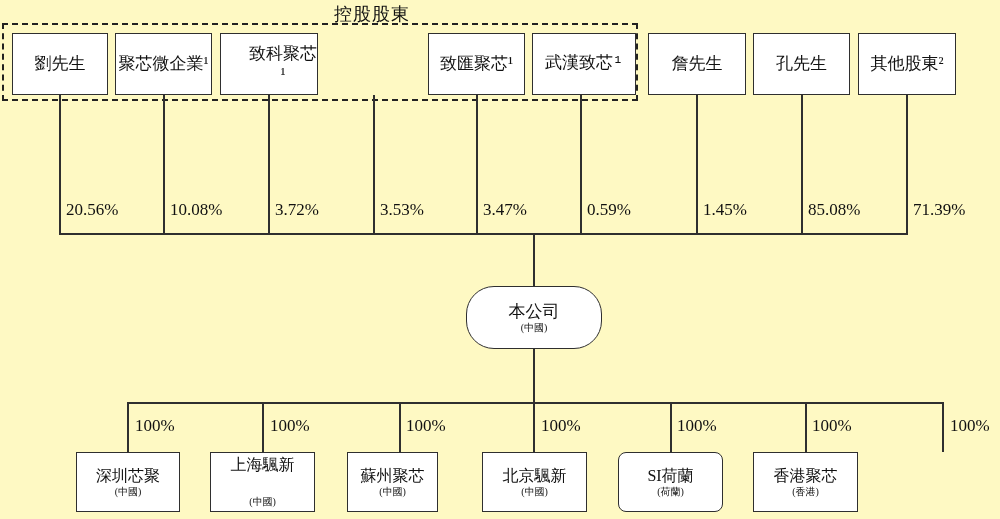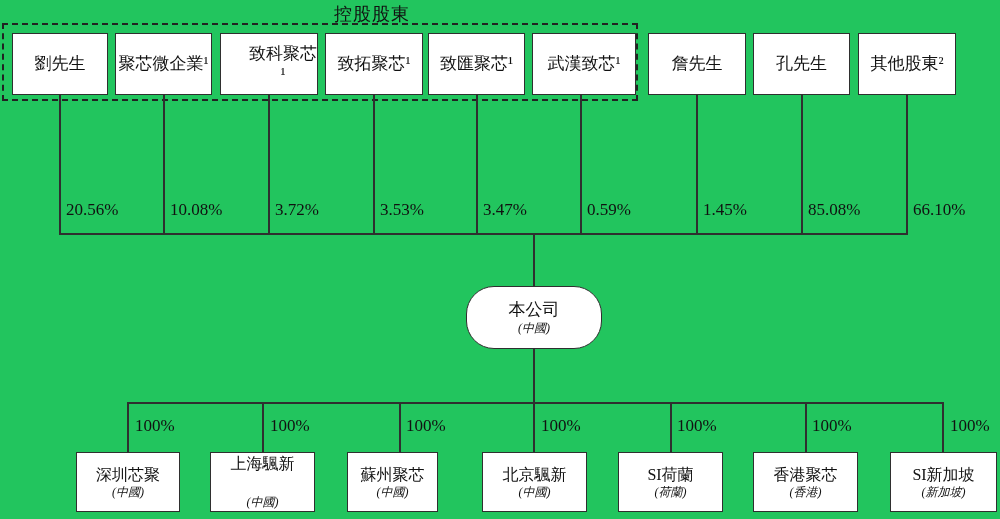--- a/index.html
+++ b/index.html
@@ -1,55 +1,54 @@
 <!DOCTYPE html>
 <html><head>
 <meta charset="utf-8">
 <style>
   html,body{margin:0;padding:0;background:#ffffff;}
   .stage{
-    position:relative;width:1000px;height:519px;background:#22c55e;overflow:hidden;
+    position:relative;width:1000px;height:519px;background:#fef9c3;overflow:hidden;
     font-family:"Liberation Serif","DejaVu Serif",serif;color:#111111;
   }
   .group-label{
     position:absolute;top:2px;left:292px;width:160px;text-align:center;
     font-size:18px;letter-spacing:1px;color:#111;
   }
   .dashed-group{
     position:absolute;left:2px;top:23px;width:636px;height:78px;
     border:2px dashed #222;box-sizing:border-box;background:transparent;
   }
   .node{
     position:absolute;border:1.6px solid #2f2f2f;background:#fff;box-sizing:border-box;
     display:flex;flex-direction:column;align-items:center;justify-content:center;
     text-align:center;line-height:1.25;
   }
   .top-node{top:33px;height:62px;font-size:17px;z-index:2;}
   .parent-node{left:466px;top:286px;width:136px;height:63px;font-size:17px;z-index:2;border-radius:28px;}
   .sub-node{top:452px;height:60px;font-size:16px;z-index:2;}
-  .jur{font-style:italic;font-size:12px;}
+  .jur{font-size:10px;}
   .vl{position:absolute;width:1.6px;background:#2f2f2f;}
   .hl{position:absolute;height:1.6px;background:#2f2f2f;}
   .pct{position:absolute;top:200px;font-size:17px;color:#111;}
   .own{position:absolute;top:416px;font-size:17px;color:#111;}
 </style>
 </head>
 <body>
 
 <div class="stage">
 
   <div class="group-label">控股股東</div>
   <div class="dashed-group"></div>
 
   <div class="node top-node" style="left:12px;width:96px;">劉先生</div>
   <div class="node top-node" style="left:115px;width:97px;">聚芯微企業¹</div>
   <div class="node top-node" style="left:220px;width:98px;padding-left:28px;">致科聚芯¹</div>
-  <div class="node top-node" style="left:325px;width:98px;">致拓聚芯¹</div>
   <div class="node top-node" style="left:428px;width:97px;">致匯聚芯¹</div>
-  <div class="node top-node" style="left:532px;width:104px;">武漢致芯¹</div>
+  <div class="node top-node" style="left:532px;width:104px;font-family:Liberation Mono, monospace;">武漢致芯¹</div>
   <div class="node top-node" style="left:648px;width:98px;">詹先生</div>
   <div class="node top-node" style="left:753px;width:97px;">孔先生</div>
   <div class="node top-node" style="left:858px;width:98px;">其他股東²</div>
 
   <i class="vl" style="left:59px;top:95px;height:139px;"></i>
   <i class="vl" style="left:163px;top:95px;height:139px;"></i>
   <i class="vl" style="left:268px;top:95px;height:139px;"></i>
   <i class="vl" style="left:373px;top:95px;height:139px;"></i>
   <i class="vl" style="left:476px;top:95px;height:139px;"></i>
   <i class="vl" style="left:580px;top:95px;height:139px;"></i>
@@ -58,21 +57,21 @@
   <i class="vl" style="left:906px;top:95px;height:139px;"></i>
 
   <div class="pct" style="left:66px;">20.56%</div>
   <div class="pct" style="left:170px;">10.08%</div>
   <div class="pct" style="left:275px;">3.72%</div>
   <div class="pct" style="left:380px;">3.53%</div>
   <div class="pct" style="left:483px;">3.47%</div>
   <div class="pct" style="left:587px;">0.59%</div>
   <div class="pct" style="left:703px;">1.45%</div>
   <div class="pct" style="left:808px;">85.08%</div>
-  <div class="pct" style="left:913px;">66.10%</div>
+  <div class="pct" style="left:913px;">71.39%</div>
 
   <i class="hl" style="left:59px;top:233px;width:849px;"></i>
   <i class="vl" style="left:533px;top:233px;height:53px;"></i>
 
   <div class="node parent-node">
     <span>本公司</span>
     <span class="jur">(中國)</span>
   </div>
 
   <i class="vl" style="left:533px;top:349px;height:54px;"></i>
@@ -103,26 +102,22 @@
     <span class="jur">(中國)</span>
   </div>
   <div class="node sub-node" style="left:347px;width:91px;">
     <span>蘇州聚芯</span>
     <span class="jur">(中國)</span>
   </div>
   <div class="node sub-node" style="left:482px;width:105px;">
     <span>北京颿新</span>
     <span class="jur">(中國)</span>
   </div>
-  <div class="node sub-node" style="left:618px;width:105px;">
+  <div class="node sub-node" style="left:618px;width:105px;border-radius:8px;">
     <span>SI荷蘭</span>
     <span class="jur">(荷蘭)</span>
   </div>
   <div class="node sub-node" style="left:753px;width:105px;">
     <span>香港聚芯</span>
     <span class="jur">(香港)</span>
   </div>
-  <div class="node sub-node" style="left:890px;width:107px;">
-    <span>SI新加坡</span>
-    <span class="jur">(新加坡)</span>
-  </div>
 
 </div>
 
 </body></html>

